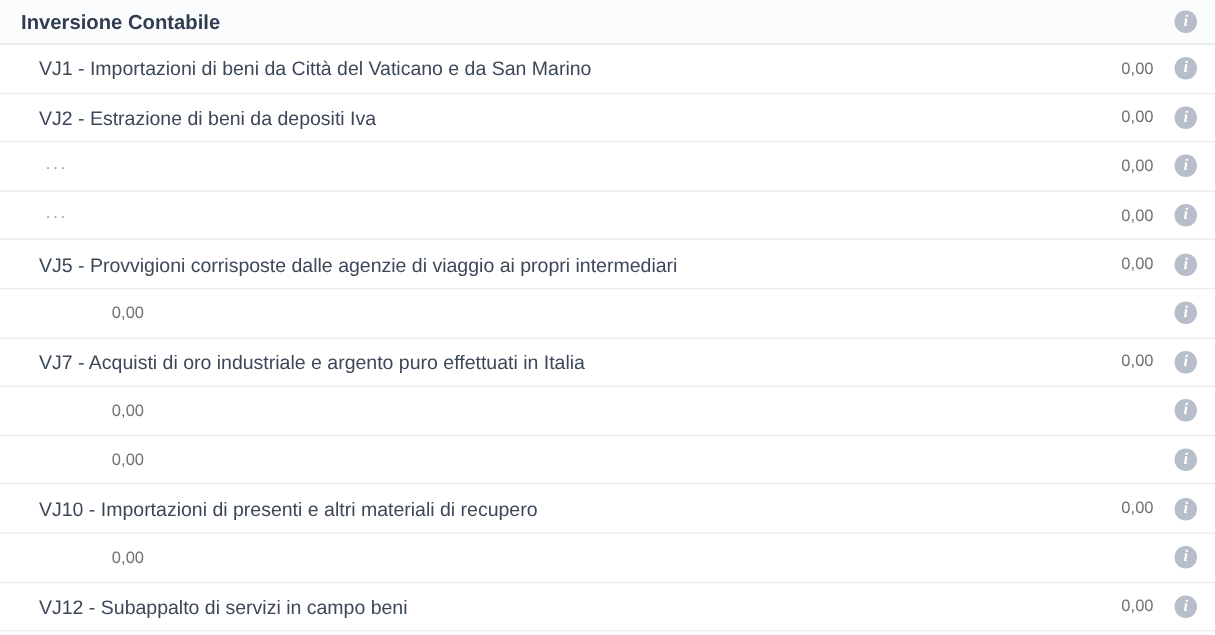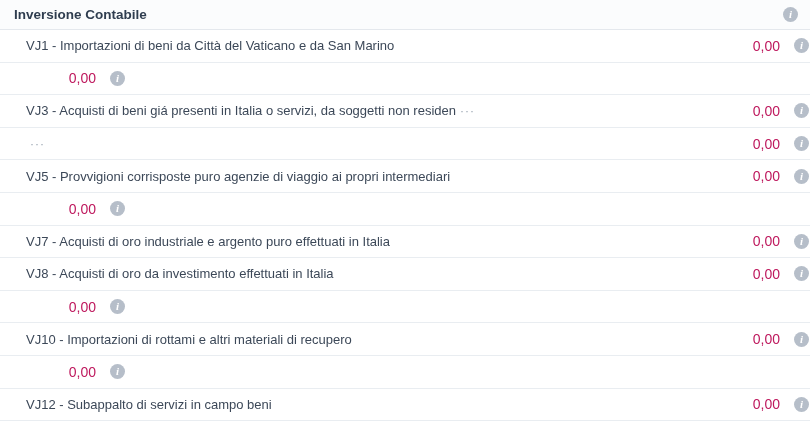--- a/index.html
+++ b/index.html
@@ -32,24 +32,25 @@
     font-size: 13.5px;
     color: #2f3d4f;
     flex: 1 1 auto;
     white-space: nowrap;
     overflow: hidden;
   }
   .row {
     display: flex;
     align-items: center;
     height: 32.6px;
-    padding: 0 1px 0 26px;
+    padding: 0 12px 0 26px;
     border-bottom: 1px solid #e9edf1;
     box-sizing: border-box;
     background: #ffffff;
+    justify-content: space-between;
   }
   .row .label {
     flex: 1 1 auto;
     white-space: nowrap;
     overflow: hidden;
     color: #3c4858;
     font-size: 13px;
     padding-right: 8px;
     display: flex;
     align-items: center;
@@ -64,22 +65,22 @@
     color: #9aa5b1;
     margin-left: 4px;
     letter-spacing: 1px;
     font-size: 12px;
     flex: 0 0 auto;
   }
   .row .amount {
     flex: 0 0 auto;
     width: 70px;
     text-align: right;
-    color: #be185d;
-    font-size: 14px;
+    color: #737373;
+    font-size: 11px;
     padding-right: 14px;
   }
   .info-icon {
     flex: 0 0 auto;
     width: 15px;
     height: 15px;
     border-radius: 50%;
     background: #b6bec9;
     color: #ffffff;
     font-family: "Liberation Serif", serif;
@@ -109,44 +110,47 @@
   <div class="row">
     <span class="label">
       <span class="label-text">VJ1 - Importazioni di beni da Città del Vaticano e da San Marino</span>
 
     </span>
     <span class="amount">0,00</span>
     <span class="info-icon">i</span>
   </div>
 
   <div class="row">
-    <span class="amount">0,00</span>
-    <span class="info-icon">i</span>
-  </div>
-
-  <div class="row">
-    <span class="label">
-      <span class="label-text">VJ3 - Acquisti di beni giá presenti in Italia o servizi, da soggetti non residen</span>
+    <span class="label">
+      <span class="label-text">VJ2 - Estrazione di beni da depositi Iva</span>
+
+    </span>
+    <span class="amount">0,00</span>
+    <span class="info-icon">i</span>
+  </div>
+
+  <div class="row">
+    <span class="label">
       <span class="ellipsis">···</span>
     </span>
     <span class="amount">0,00</span>
     <span class="info-icon">i</span>
   </div>
 
   <div class="row">
     <span class="label">
       <span class="ellipsis">···</span>
     </span>
     <span class="amount">0,00</span>
     <span class="info-icon">i</span>
   </div>
 
   <div class="row">
     <span class="label">
-      <span class="label-text">VJ5 - Provvigioni corrisposte puro agenzie di viaggio ai propri intermediari</span>
+      <span class="label-text">VJ5 - Provvigioni corrisposte dalle agenzie di viaggio ai propri intermediari</span>
 
     </span>
     <span class="amount">0,00</span>
     <span class="info-icon">i</span>
   </div>
 
   <div class="row">
     <span class="amount">0,00</span>
     <span class="info-icon">i</span>
   </div>
@@ -154,36 +158,32 @@
   <div class="row">
     <span class="label">
       <span class="label-text">VJ7 - Acquisti di oro industriale e argento puro effettuati in Italia</span>
 
     </span>
     <span class="amount">0,00</span>
     <span class="info-icon">i</span>
   </div>
 
   <div class="row">
-    <span class="label">
-      <span class="label-text">VJ8 - Acquisti di oro da investimento effettuati in Italia</span>
-
-    </span>
-    <span class="amount">0,00</span>
-    <span class="info-icon">i</span>
-  </div>
-
-  <div class="row">
-    <span class="amount">0,00</span>
-    <span class="info-icon">i</span>
-  </div>
-
-  <div class="row">
-    <span class="label">
-      <span class="label-text">VJ10 - Importazioni di rottami e altri materiali di recupero</span>
+    <span class="amount">0,00</span>
+    <span class="info-icon">i</span>
+  </div>
+
+  <div class="row">
+    <span class="amount">0,00</span>
+    <span class="info-icon">i</span>
+  </div>
+
+  <div class="row">
+    <span class="label">
+      <span class="label-text">VJ10 - Importazioni di presenti e altri materiali di recupero</span>
 
     </span>
     <span class="amount">0,00</span>
     <span class="info-icon">i</span>
   </div>
 
   <div class="row">
     <span class="amount">0,00</span>
     <span class="info-icon">i</span>
   </div>

